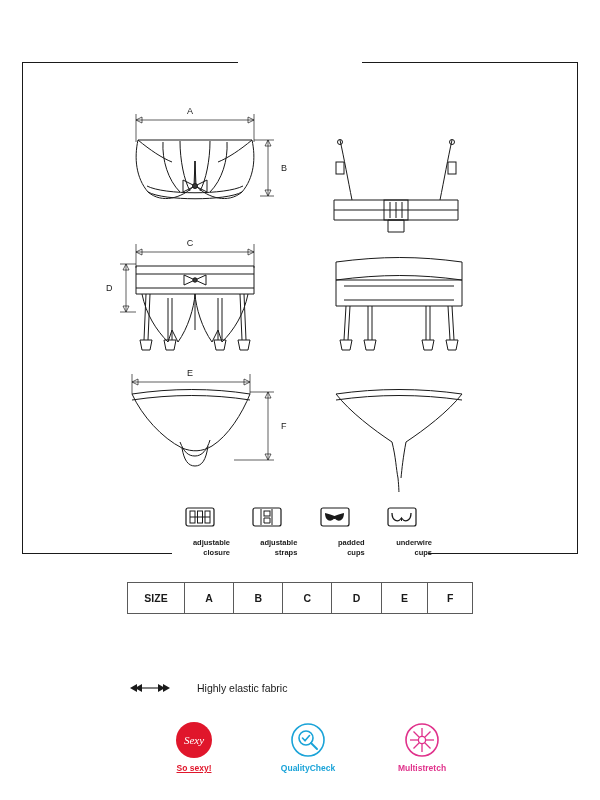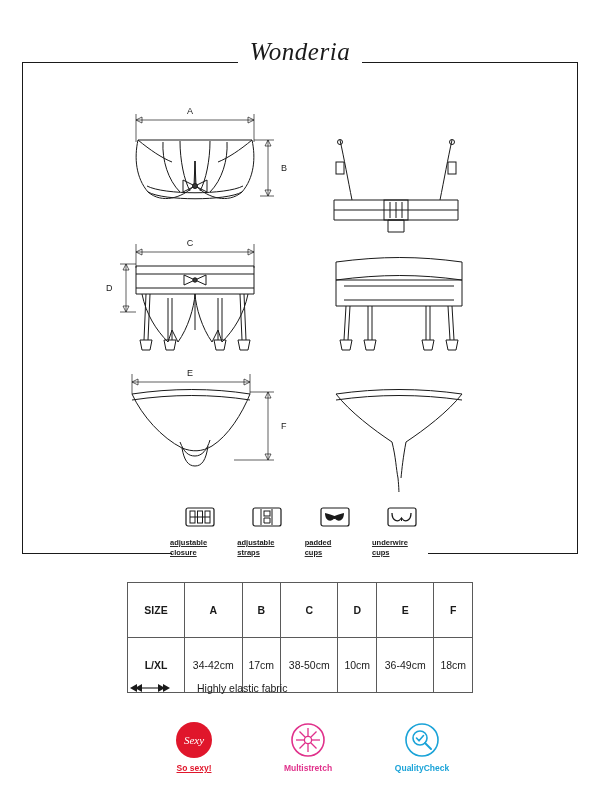--- a/index.html
+++ b/index.html
@@ -107,22 +107,21 @@
   .features {
     position: absolute;
     left: 170px;
     top: 500px;
     width: 262px;
     display: flex;
     justify-content: space-between;
   }
   .feature {
     width: 60px;
-    text-align: left;
-    text-decoration: underline;
+    text-align: right;
   }
   .feature-icon {
     height: 34px;
     display: flex;
     align-items: center;
     justify-content: center;
   }
   .feature-label {
     font-size: 7.5px;
     font-weight: bold;
@@ -142,21 +141,21 @@
     border-collapse: collapse;
     width: 100%;
     font-size: 10.5px;
   }
   table.size-table td, table.size-table th {
     border: 1px solid #5a5a5a;
     height: 22px;
     text-align: center;
     font-weight: normal;
     color: #1a1a1a;
-    padding: 16px 2px;
+    padding: 4px 2px;
   }
   table.size-table th {
     font-weight: bold;
   }
   table.size-table tr td:first-child,
   table.size-table tr th:first-child {
     font-weight: bold;
     width: 52px;
   }
 
@@ -211,21 +210,20 @@
   .d1 { fill: none; stroke: #1a1a1a; stroke-width: 1; }
   .dim { fill: none; stroke: #1a1a1a; stroke-width: 0.7; }
   .dimtxt { font-family: "Liberation Sans", sans-serif; font-size: 9px; fill: #1a1a1a; }
 </style>
 </head>
 <body>
 
 <div class="page">
 
   <div class="brand">
-    <div class="brand-name">Wonderia</div>
   </div>
 
   <div class="frame-left"></div>
   <div class="frame-right"></div>
   <div class="frame-top-left"></div>
   <div class="frame-top-right"></div>
   <div class="frame-bot-left"></div>
   <div class="frame-bot-right"></div>
 
   <div class="drawings">
@@ -450,29 +448,20 @@
           <th>SIZE</th>
           <th>A</th>
           <th>B</th>
           <th>C</th>
           <th>D</th>
           <th>E</th>
           <th>F</th>
         </tr>
       </thead>
       <tbody>
-        <tr>
-          <td>L/XL</td>
-          <td>34-42cm</td>
-          <td>17cm</td>
-          <td>38-50cm</td>
-          <td>10cm</td>
-          <td>36-49cm</td>
-          <td>18cm</td>
-        </tr>
       </tbody>
     </table>
   </div>
 
   <div class="elastic-note">
     <svg class="elastic-arrow" viewBox="0 0 46 12">
       <line x1="8" y1="6" x2="38" y2="6" stroke="#1a1a1a" stroke-width="1.1"></line>
       <path d="M8 6 l7 -4 v8 z" fill="#1a1a1a"></path>
       <path d="M3 6 l7 -4 v8 z" fill="#1a1a1a"></path>
       <path d="M38 6 l-7 -4 v8 z" fill="#1a1a1a"></path>
@@ -481,45 +470,45 @@
     <span class="elastic-text">Highly elastic fabric</span>
   </div>
 
   <div class="badges">
 
     <div class="badge">
       <div class="badge-circle" style="background:#e0162b;">
         <span style="color:#ffffff;font-style:italic;font-family:'Liberation Serif',serif;font-size:11px;">Sexy</span>
       </div>
       <div class="badge-label" style="color:#e0162b;text-decoration:underline;">So sexy!</div>
+    </div>
+
+    <div class="badge">
+      <div class="badge-circle">
+        <svg width="36" height="36" viewBox="0 0 36 36">
+          <circle cx="18" cy="18" r="16" fill="none" stroke="#1aa3d8" stroke-width="1.6"></circle>
+          <circle cx="16" cy="16" r="7" fill="none" stroke="#1aa3d8" stroke-width="1.6"></circle>
+          <line x1="21" y1="21" x2="27" y2="27" stroke="#1aa3d8" stroke-width="2" stroke-linecap="round"></line>
+          <path d="M12.5 16 l2.5 2.8 l4.5 -5.2" fill="none" stroke="#1aa3d8" stroke-width="1.6" stroke-linecap="round" stroke-linejoin="round"></path>
+        </svg>
+      </div>
+      <div class="badge-label" style="color:#1aa3d8;">QualityCheck</div>
     </div>
 
     <div class="badge">
       <div class="badge-circle">
         <svg width="36" height="36" viewBox="0 0 36 36">
           <circle cx="18" cy="18" r="16" fill="none" stroke="#e0318b" stroke-width="1.6"></circle>
           <g stroke="#e0318b" stroke-width="1.3">
             <line x1="18" y1="6" x2="18" y2="30"></line>
             <line x1="6" y1="18" x2="30" y2="18"></line>
             <line x1="9.5" y1="9.5" x2="26.5" y2="26.5"></line>
             <line x1="26.5" y1="9.5" x2="9.5" y2="26.5"></line>
           </g>
           <circle cx="18" cy="18" r="3.6" fill="#ffffff" stroke="#e0318b" stroke-width="1.3"></circle>
         </svg>
       </div>
       <div class="badge-label" style="color:#e0318b;">Multistretch</div>
     </div>
 
-    <div class="badge">
-      <div class="badge-circle">
-        <svg width="36" height="36" viewBox="0 0 36 36">
-          <circle cx="18" cy="18" r="16" fill="none" stroke="#1aa3d8" stroke-width="1.6"></circle>
-          <circle cx="16" cy="16" r="7" fill="none" stroke="#1aa3d8" stroke-width="1.6"></circle>
-          <line x1="21" y1="21" x2="27" y2="27" stroke="#1aa3d8" stroke-width="2" stroke-linecap="round"></line>
-          <path d="M12.5 16 l2.5 2.8 l4.5 -5.2" fill="none" stroke="#1aa3d8" stroke-width="1.6" stroke-linecap="round" stroke-linejoin="round"></path>
-        </svg>
-      </div>
-      <div class="badge-label" style="color:#1aa3d8;">QualityCheck</div>
-    </div>
-
   </div>
 
 </div>
 
 </body></html>

